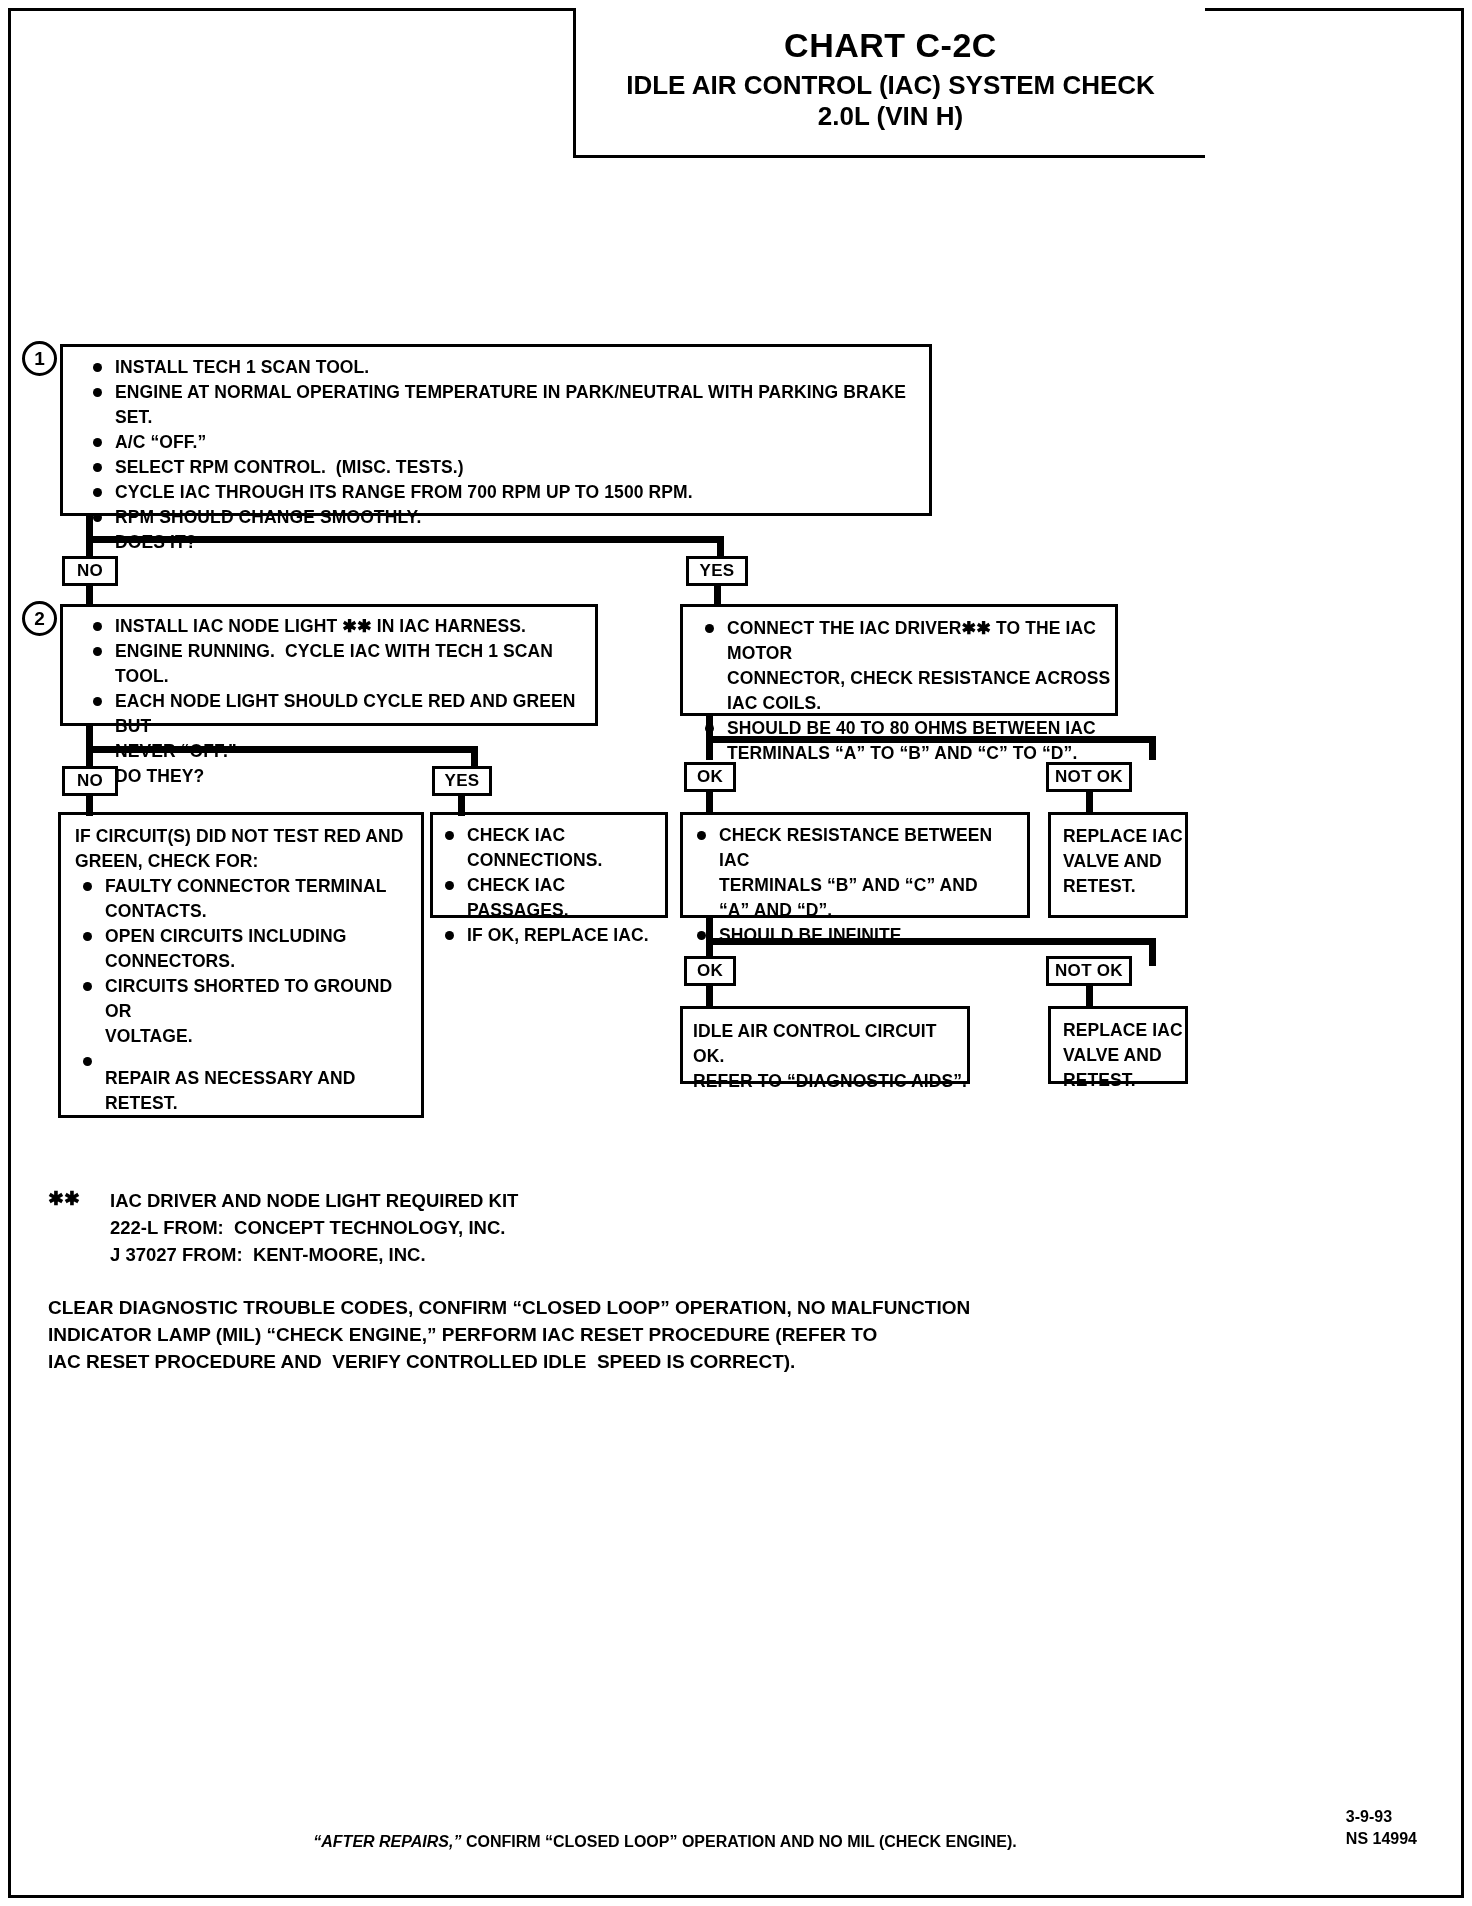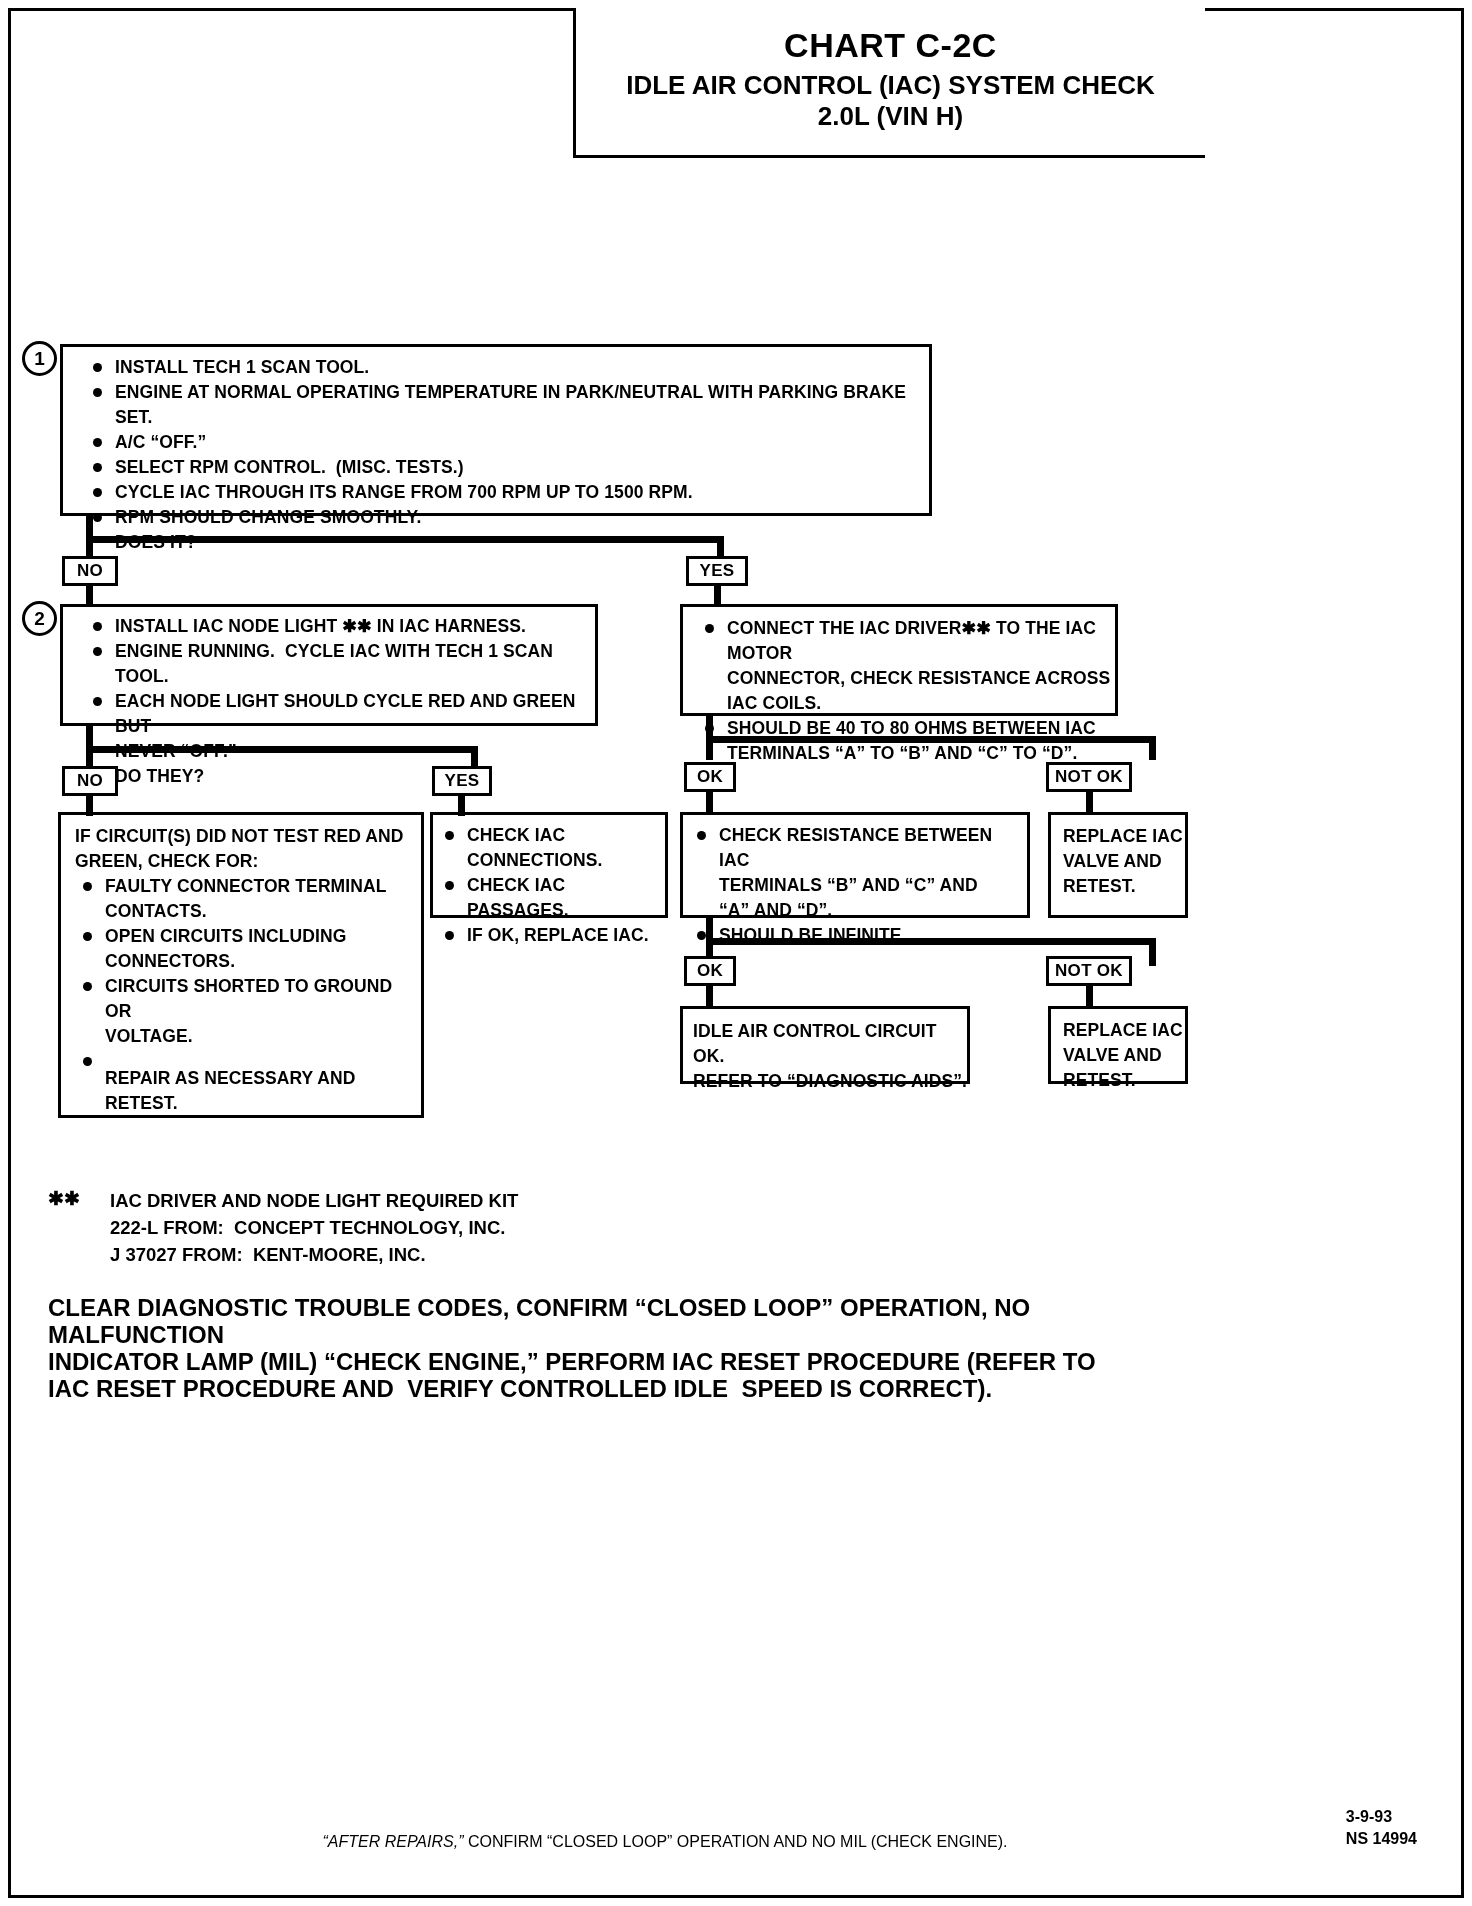--- a/index.html
+++ b/index.html
@@ -124,32 +124,32 @@
   }
   #footnote .fn-text {
     font-weight: bold; font-size: 18.5px; line-height: 27px;
     white-space: pre-wrap;
   }
   #closing-note {
     position: absolute;
     left: 48px; top: 1294px;
     width: 1090px;
     font-weight: bold;
-    font-size: 24px;
+    font-size: 19px;
     line-height: 27px;
     white-space: pre-wrap;
   }
 
   
   #footer-center {
     position: absolute;
     left: 0; top: 1833px;
     width: 1330px;
     text-align: center;
-    font-weight: normal;
+    font-weight: bold;
     font-size: 16px;
   }
   #footer-center .ital { font-style: italic; }
   #footer-right {
     position: absolute;
     right: 55px; top: 1806px;
     text-align: left;
     font-weight: bold;
     font-size: 16px;
     line-height: 22px;

